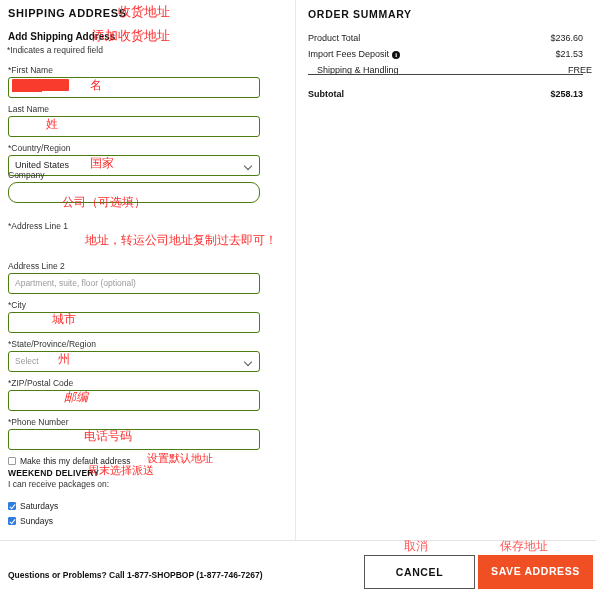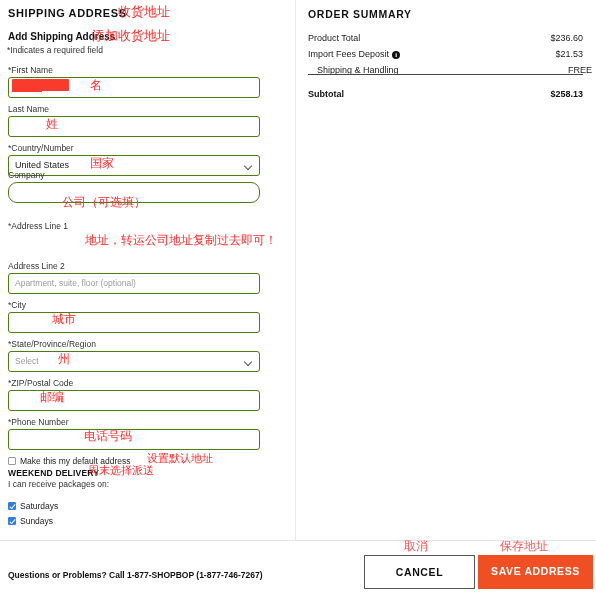--- a/index.html
+++ b/index.html
@@ -350,21 +350,21 @@
     <div class="redact"></div>
     <div class="over" style="left:90px; top:78px;">名</div>
 
     <div class="field" style="top:104px;">
       <span class="lbl">Last Name</span>
       <div class="ctrl"></div>
     </div>
     <div class="over" style="left:46px; top:117px;">姓</div>
 
     <div class="field" style="top:143px;">
-      <span class="lbl"><span class="star">*</span><span>Country/Number</span></span>
+      <span class="lbl"><span class="star">*</span><span>Country/Region</span></span>
       <div class="ctrl">
         <span class="val">United States</span>
         <span class="chev"></span>
       </div>
     </div>
     <div class="over" style="left:90px; top:156px;">国家</div>
 
     <div class="field" style="top:170px;">
       <span class="lbl">Company</span>
       <div class="ctrl rounded"></div>
@@ -395,21 +395,21 @@
         <span class="ph">Select</span>
         <span class="chev"></span>
       </div>
     </div>
     <div class="over" style="left:58px; top:352px;">州</div>
 
     <div class="field" style="top:378px;">
       <span class="lbl"><span class="star">*</span><span>ZIP/Postal Code</span></span>
       <div class="ctrl"></div>
     </div>
-    <div class="over" style="left:40px; top:390px;">邮编</div>
+    <div class="over" style="left:64px; top:390px;font-style:italic;">邮编</div>
 
     <div class="field" style="top:417px;">
       <span class="lbl"><span class="star">*</span><span>Phone Number</span></span>
       <div class="ctrl"></div>
     </div>
     <div class="over" style="left:40px; top:429px;padding-left:44px;">电话号码</div>
 
     <div class="cbrow" style="top:456px;">
       <span class="cbox"></span><span>Make this my default address</span>
     </div>

